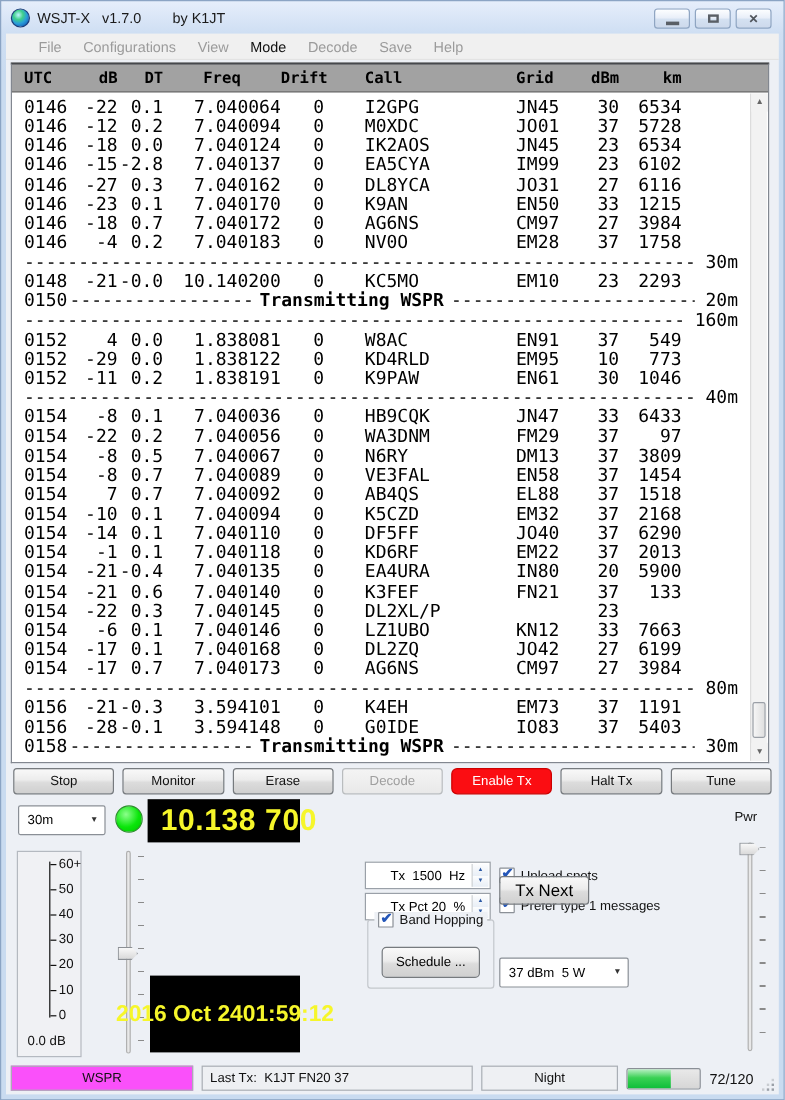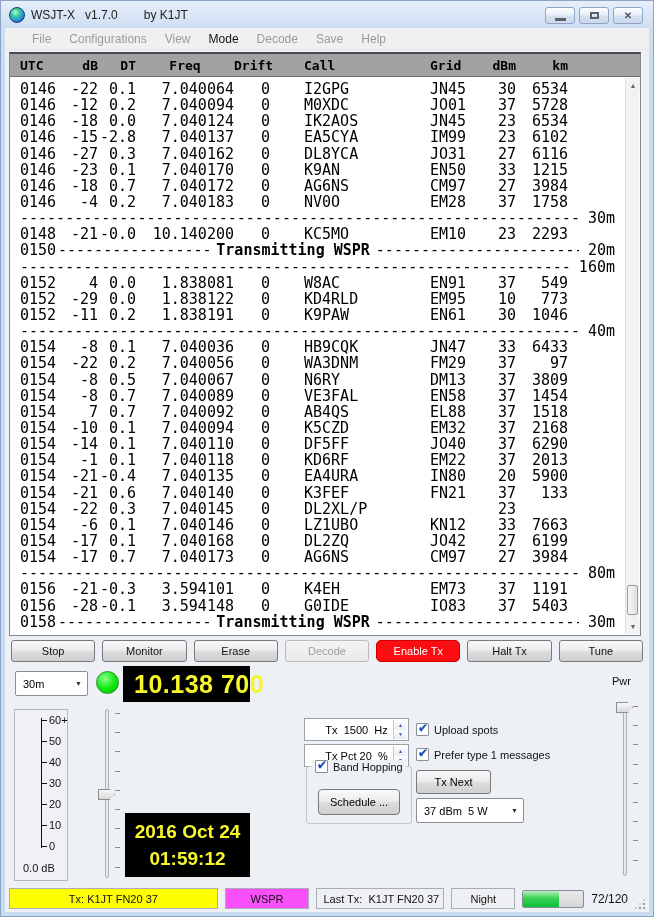--- a/index.html
+++ b/index.html
@@ -103,21 +103,21 @@
   .handle { position:absolute; left:1px; width:17px; height:11px;
     background:linear-gradient(#f8f8f8,#d9d9d9); border:1px solid #8b8f94;
     clip-path:polygon(0 0, 68% 0, 100% 50%, 68% 100%, 0 100%); }
   .gain-slider { left:92px; top:657px; height:173px; }
   .gain-slider .handle { top:82px; }
   .pwr-slider { left:610px; top:650px; height:178px; }
   .pwr-slider .handle { top:2px; }
 
   
   .datetime { position:absolute; left:120px; top:763px; width:125px; height:64px; background:#000;
-    color:#f6f62a; display:flex; flex-direction:column; align-items:center; justify-content:center;
+    color:#f6f62a; display:flex; flex-direction:row; align-items:center; justify-content:center;
     font-size:19px; font-weight:bold; line-height:27px; white-space:pre; }
 
   
   .spin { position:absolute; width:105px; height:23px; background:#fff; border:1px solid #9aa0a8;
     font-size:11px; color:#000; display:flex; align-items:center; justify-content:center; white-space:pre; }
   .spin-btns { position:absolute; right:1px; top:1px; bottom:1px; width:14px; display:flex;
     flex-direction:column; border-left:1px solid #c6cace; }
   .spin-btns span { flex:1; font-size:5px; color:#2c5aa5; display:flex; align-items:center; justify-content:center;
     background:linear-gradient(#fcfdfe,#e8eef6); }
   .spin-tx  { left:299px; top:668px; }
@@ -132,22 +132,22 @@
   .cb-upload { left:411px; top:673px; }
   .cb-prefer { left:411px; top:698px; }
 
   .grpbox { position:absolute; left:301px; top:716px; width:106px; height:58px;
     border:1px solid #c3c7cc; border-radius:3px; }
   .grp-cb { left:5px; top:-7px; background:#edf0f5; padding:0 3px; }
   .sched-btn { position:absolute; left:11px; top:22px; width:82px; height:26px; border-radius:4px; flex:none;
     display:flex; align-items:center; justify-content:center; font-size:11px;
     border:1px solid #767a7e; background:linear-gradient(#f9f9f9,#ececec 45%,#dcdcdc 55%,#d0d0d0); }
 
-  .txnext-btn { position:absolute; left:411px; top:720px; width:75px; height:24px; flex:none; border-radius:3px;
-    display:flex; align-items:center; justify-content:center; font-size:11px;
+  .txnext-btn { position:absolute; left:411px; top:680px; width:75px; height:24px; flex:none; border-radius:3px;
+    display:flex; align-items:center; justify-content:center; font-size:14px;
     border:1px solid #767a7e; background:linear-gradient(#f9f9f9,#ececec 45%,#dcdcdc 55%,#d0d0d0); }
   .power-select { position:absolute; left:411px; top:748px; width:108px; height:25px; background:#fff;
     border:1px solid #8a8f96; border-radius:2px; font-size:11px; color:#000;
     display:flex; align-items:center; padding-left:7px; white-space:pre; }
 
   
   .statusbar { position:absolute; left:2px; right:2px; bottom:1px; height:25px;
     display:flex; align-items:center; gap:7px; padding:0 2px; }
   .sb-panel { height:21px; border:1px solid #a9aeb5; display:flex; align-items:center;
     justify-content:center; font-size:11px; color:#111; background:#eef0f3; white-space:pre; }
@@ -346,21 +346,20 @@
       <span class="dd-arrow">▼</span>
     </div>
 
     <div class="vslider pwr-slider">
       <div class="groove"></div>
       <div class="ticks"></div>
       <div class="handle"></div>
     </div>
 
     <div class="statusbar">
-      <div class="sb-panel sb-tx" id="sbTx" style="background: rgb(255, 255, 0);">Tx: K1JT FN20 37</div>
       <div class="sb-panel sb-mode" id="sbMode" style="background: rgb(250, 80, 250);">WSPR</div>
       <div class="sb-panel sb-last">Last Tx:  K1JT FN20 37</div>
       <div class="sb-panel sb-night">Night</div>
       <div class="sb-progress">
           <div class="sb-fill" id="progFill" style="width: 60%;"></div>
         </div>
       <div class="sb-count">72/120</div>
       <div class="grip"></div>
     </div>
 

